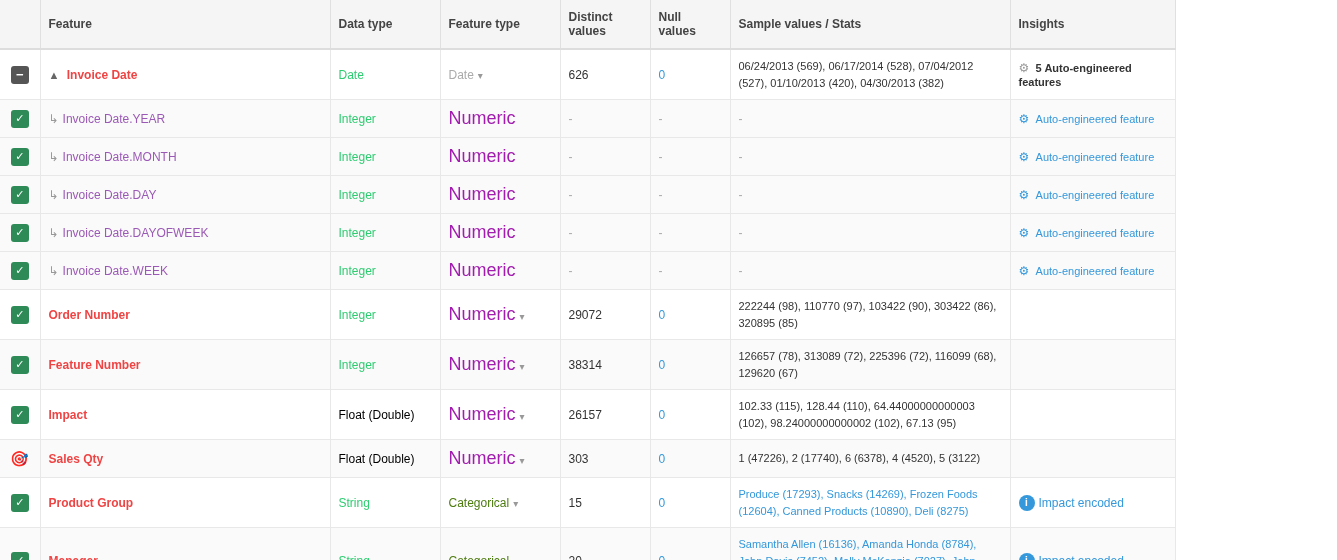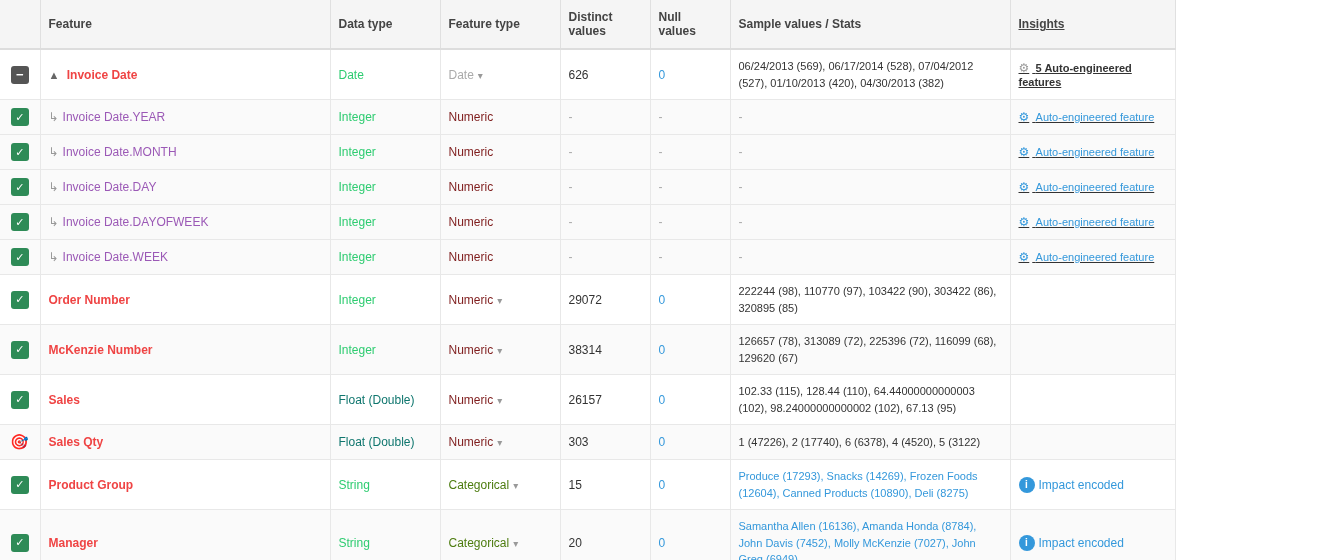--- a/index.html
+++ b/index.html
@@ -38,21 +38,21 @@
       border-right: 1px solid #e8e8e8;
       font-size: 12px;
     }
     .col-checkbox { width: 40px; text-align: center; }
     .col-feature { width: 290px; }
     .col-datatype { width: 110px; }
     .col-featuretype { width: 120px; margin-left: 32px; }
     .col-distinct { width: 90px; }
     .col-null { width: 80px; }
     .col-sample { width: 280px; }
-    .col-insights { width: 165px; text-decoration: underline; }
+    .col-insights { width: 165px; }
 
     .checkbox-green {
       width: 18px; height: 18px;
       background: #2e8b57;
       border-radius: 3px;
       display: inline-flex;
       align-items: center;
       justify-content: center;
       color: white;
       font-size: 11px;
@@ -88,26 +88,26 @@
       color: #999;
       margin-right: 4px;
     }
     .expand-arrow {
       color: #666;
       margin-right: 4px;
       font-size: 11px;
     }
 
     .type-integer { color: #2ecc71; font-size: 12px; }
-    .type-float { color: #0f766e; font-size: 12px; }
+    .type-float { color: #000000; font-size: 12px; }
     .type-date { color: #2ecc71; font-size: 12px; }
     .type-string { color: #2ecc71; font-size: 12px; text-align: center; }
 
     .ftype-date { color: #aaa; font-size: 12px; }
-    .ftype-numeric { color: #7f1d1d; font-size: 12px; }
+    .ftype-numeric { color: #a21caf; font-size: 18px; }
     .ftype-categorical { color: #4d7c0f; font-size: 12px; }
 
     .null-zero { color: #3498db; }
     .dash { color: #aaa; }
 
     .sample-text { color: #3498db; font-size: 11px; line-height: 1.5; }
     .sample-dark { color: #333; font-size: 11px; line-height: 1.5; margin-top: 28px; }
 
     .insights-auto { color: #3498db; font-size: 11px; }
     .insights-count { color: #333; font-size: 11px; font-weight: bold; }
@@ -241,31 +241,31 @@
         <td class="col-feature"><span class="feature-name-bold">Order Number</span></td>
         <td class="col-datatype"><span class="type-integer">Integer</span></td>
         <td class="col-featuretype"><span class="ftype-numeric">Numeric</span><span class="dropdown-arrow">▾</span></td>
         <td class="col-distinct"><span class="">29072</span></td>
         <td class="col-null"><span class="null-zero">0</span></td>
         <td class="col-sample"><span class="sample-dark">222244 (98), 110770 (97), 103422 (90), 303422 (86), 320895 (85)</span></td>
         <td class="col-insights"></td>
       </tr>
       <tr>
         <td class="col-checkbox" style="text-align: center;"><span class="checkbox-green">✓</span></td>
-        <td class="col-feature"><span class="feature-name-bold">McKenzie Number</span></td>
+        <td class="col-feature"><span class="feature-name-bold">Feature Number</span></td>
         <td class="col-datatype"><span class="type-integer">Integer</span></td>
         <td class="col-featuretype"><span class="ftype-numeric">Numeric</span><span class="dropdown-arrow">▾</span></td>
         <td class="col-distinct"><span class="">38314</span></td>
         <td class="col-null"><span class="null-zero">0</span></td>
         <td class="col-sample"><span class="sample-dark">126657 (78), 313089 (72), 225396 (72), 116099 (68), 129620 (67)</span></td>
         <td class="col-insights"></td>
       </tr>
       <tr>
         <td class="col-checkbox" style="text-align: center;"><span class="checkbox-green">✓</span></td>
-        <td class="col-feature"><span class="feature-name-bold">Sales</span></td>
+        <td class="col-feature"><span class="feature-name-bold">Impact</span></td>
         <td class="col-datatype"><span class="type-float">Float (Double)</span></td>
         <td class="col-featuretype"><span class="ftype-numeric">Numeric</span><span class="dropdown-arrow">▾</span></td>
         <td class="col-distinct"><span class="">26157</span></td>
         <td class="col-null"><span class="null-zero">0</span></td>
         <td class="col-sample"><span class="sample-dark">102.33 (115), 128.44 (110), 64.44000000000003 (102), 98.24000000000002 (102), 67.13 (95)</span></td>
         <td class="col-insights"></td>
       </tr>
       <tr>
         <td class="col-checkbox" style="text-align: center;"><span class="checkbox-target" style="color:#2e8b57;">🎯</span></td>
         <td class="col-feature"><span class="feature-name-bold">Sales Qty</span></td>

